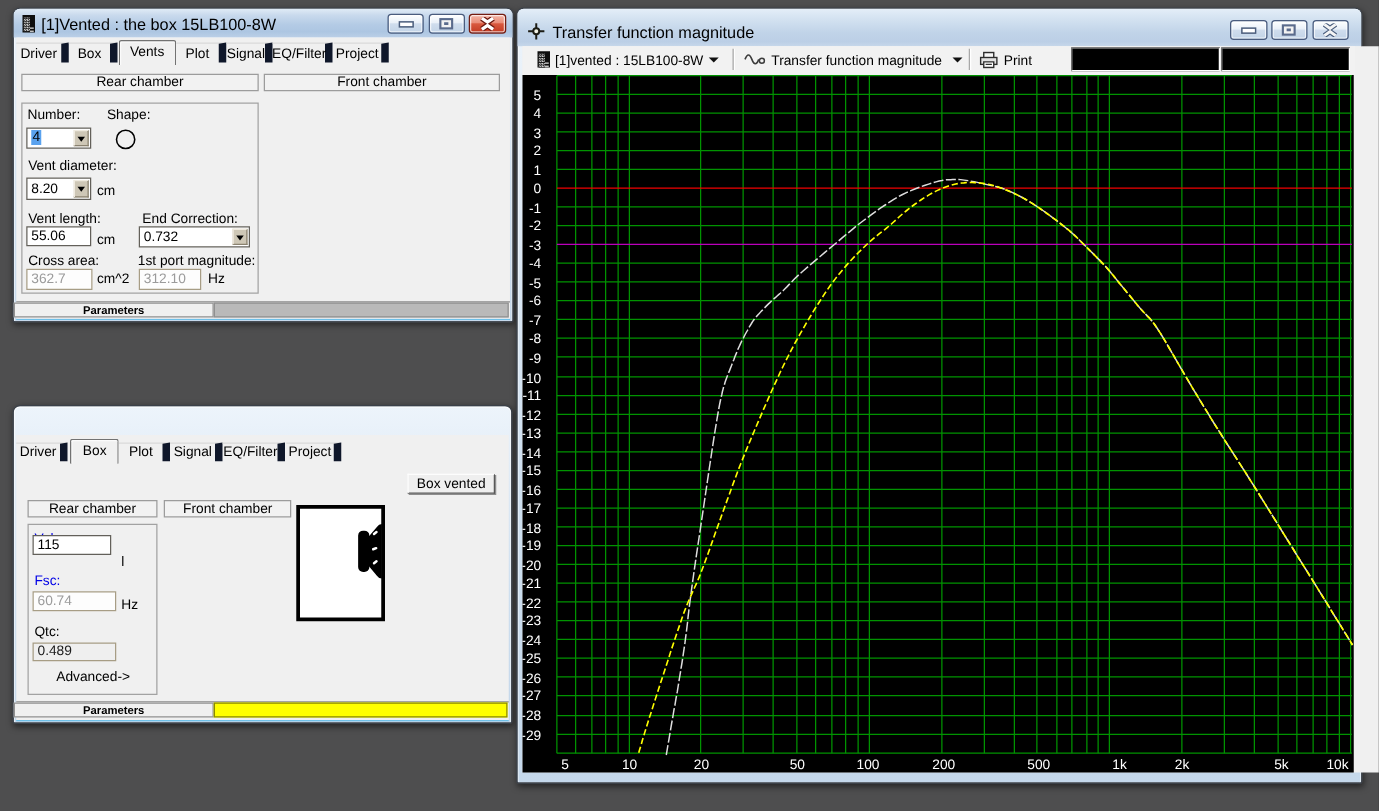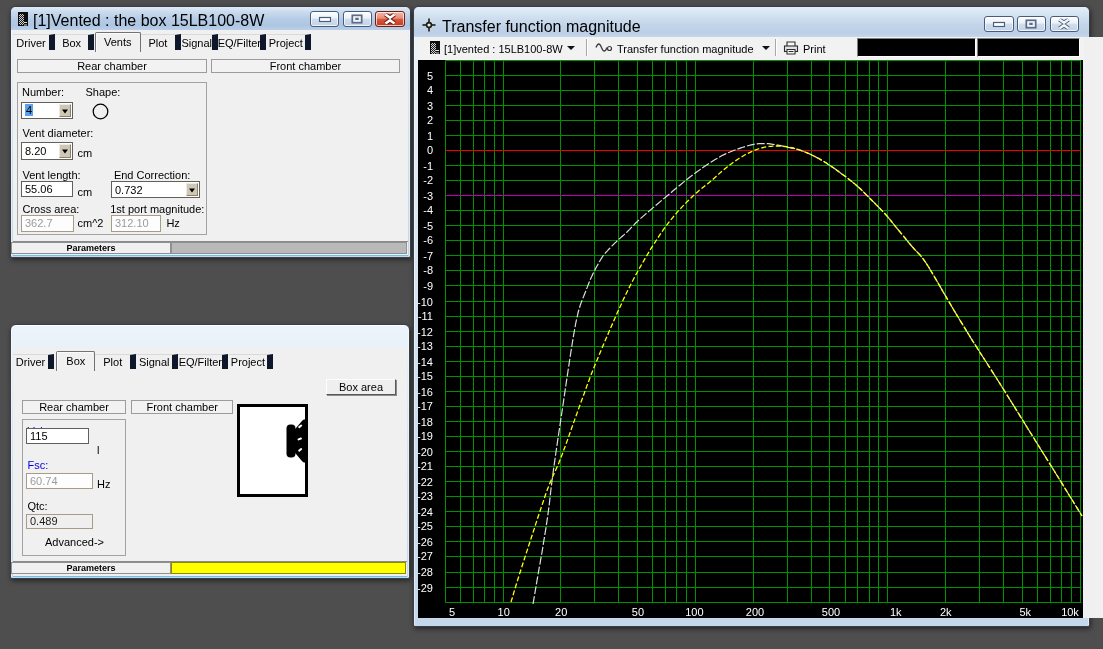--- a/index.html
+++ b/index.html
@@ -1,19 +1,19 @@
 <!DOCTYPE html>
 <html><head><meta charset="utf-8"><style>
 *{margin:0;padding:0;box-sizing:border-box}
 html,body{width:1103px;height:649px;background:#4e4e4f;font-family:"Liberation Sans",sans-serif;overflow:hidden;position:relative}
 .win{position:absolute;border:1px solid #3a4049;border-radius:6px 6px 2px 2px;
  background:linear-gradient(180deg,#edf4fb 0%,#dde9f5 30%,#cfe0f0 60%,#c5d8eb 100%);
  box-shadow:inset 0 1px 0 rgba(255,255,255,.85),inset 1px 0 0 rgba(255,255,255,.5),inset -1px 0 0 rgba(255,255,255,.5),1px 2px 5px rgba(0,0,0,.5)}
 .tbar{position:absolute;left:0;top:0;right:0;height:23px;background:linear-gradient(180deg,#e0ebf6 0%,#c9daed 22%,#b4cbe5 55%,#adc6e2 80%,#bbcfe7 100%);border-radius:5px 5px 0 0}
-.ttl{position:absolute;left:22px;top:5px;font-size:16px;color:#000;white-space:pre}
+.ttl{position:absolute;left:22px;top:5px;font-size:13px;color:#000;white-space:pre}
 .wicon{position:absolute;left:7px;top:5px;width:10px;height:14px;background:#0e0e0e}
 .wicon:before{content:"";position:absolute;left:1.2px;top:1.5px;width:5px;height:11px;background-image:conic-gradient(#cfcfcf 25%,#1c1c1c 0 50%,#cfcfcf 0 75%,#1c1c1c 0);background-size:2px 2px}
 .wicon:after{content:"";position:absolute;right:1px;bottom:3.5px;width:3px;height:1px;background:#e0e0e0;box-shadow:0 2.5px 0 #e0e0e0}
 .wbtn{position:absolute;height:16px;border:1px solid #4a5c7e;border-radius:3px;
  background:linear-gradient(180deg,#feffff 0%,#e9f0f8 45%,#d0dded 50%,#c2d4e7 100%);
  box-shadow:inset 0 0 0 1px rgba(255,255,255,.7)}
 .wbtn svg{position:absolute;left:50%;top:50%;transform:translate(-50%,-50%)}
 .wbtn.red{border-color:#731d12;background:linear-gradient(180deg,#f3b5a7 0%,#ea8d78 45%,#d9593f 50%,#c23a22 100%)}
 .client{position:absolute;background:#f0f0f0}
 .cyline{position:absolute;left:2px;right:2px;bottom:1px;height:1px;background:#6fc0e8}
@@ -119,21 +119,21 @@
  <div class="cyline"></div>
     <div class="client" style="left:2px;top:23px;width:394px;height:228px">
 
   <div class="tab" style="left:0;top:5.5px;width:41px;height:15px">Driver</div>
   <div class="atab" style="left:43.4px;top:2.5px;width:38.8px;height:20px">Box</div>
   <div class="tab" style="left:82.2px;top:5.5px;width:41.1px;height:15px">Plot</div>
   <div class="tab" style="left:123.3px;top:5.5px;width:41.9px;height:15px">Signal</div>
   <div class="tab" style="left:165.2px;top:5.5px;width:50.3px;height:15px">EQ/Filter</div>
   <div class="tab" style="left:215.5px;top:5.5px;width:44.9px;height:15px">Project</div>
 
-  <div style="position:absolute;left:313px;top:31px;width:70px;height:15.5px;background:#efefef;border:1px solid;border-color:#fdfdfd #585858 #585858 #fdfdfd;box-shadow:1px 1px 0 rgba(60,60,60,.55);font-size:11px;text-align:center;line-height:14px">Box area</div>
+  <div style="position:absolute;left:313px;top:31px;width:70px;height:15.5px;background:#efefef;border:1px solid;border-color:#fdfdfd #585858 #585858 #fdfdfd;box-shadow:1px 1px 0 rgba(60,60,60,.55);font-size:11px;text-align:center;line-height:14px">Box vented</div>
   <div class="hbtn" style="left:9px;top:52px;width:104px">Rear chamber</div>
   <div class="hbtn" style="left:118.4px;top:52px;width:101.6px">Front chamber</div>
 
   <div style="position:absolute;left:224px;top:56px;width:71px;height:93px;background:#fff;border:3px solid #000"></div>
   <svg style="position:absolute;left:224px;top:56px" width="71" height="93">
    <path d="M56.5,27 L64.5,17.5 Q66,15.2 68.5,15.2 L68.5,58.8 Q66,58.8 64.5,56.5 L56.5,47 Z" fill="#000"></path>
    <rect x="49.5" y="20.5" width="9" height="33" rx="4" fill="#000"></rect>
    <g fill="#fff">
           <rect x="61" y="21.5" width="4.5" height="2" rx="1" transform="rotate(-38 63 22.5)"></rect>
           <rect x="60.5" y="34" width="4.5" height="2" rx="1" transform="rotate(-20 62.7 35)"></rect>

